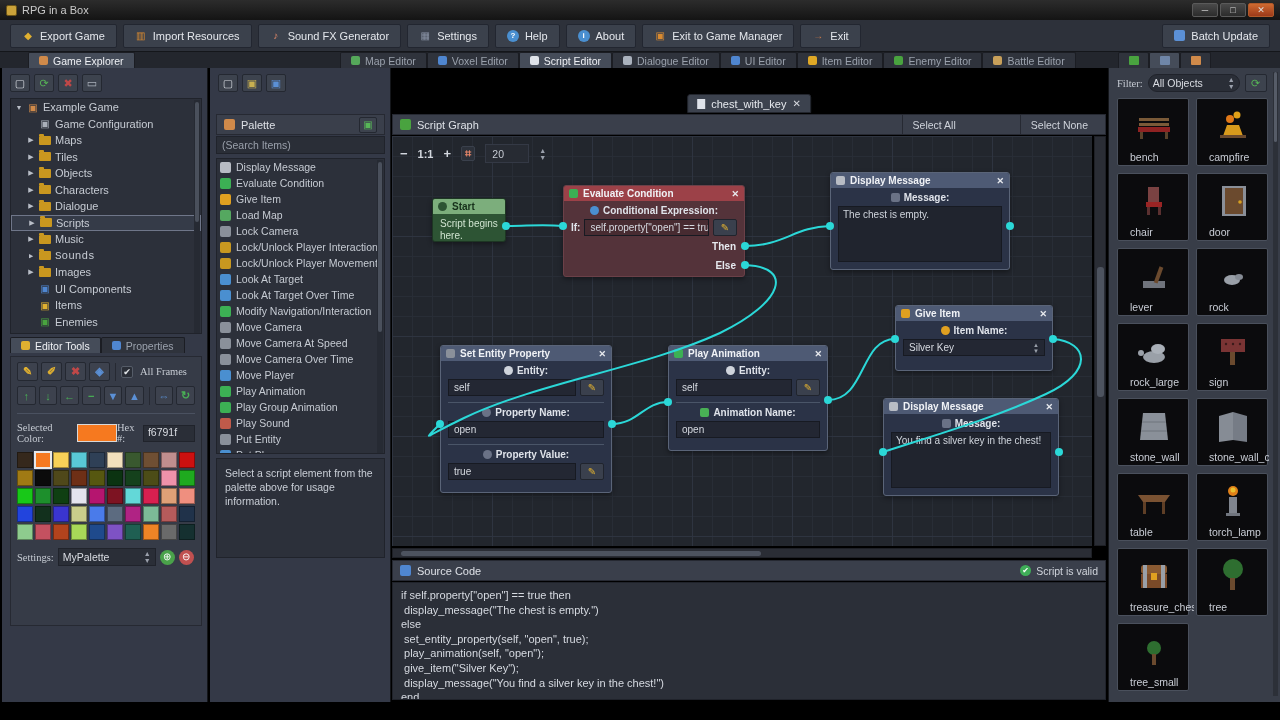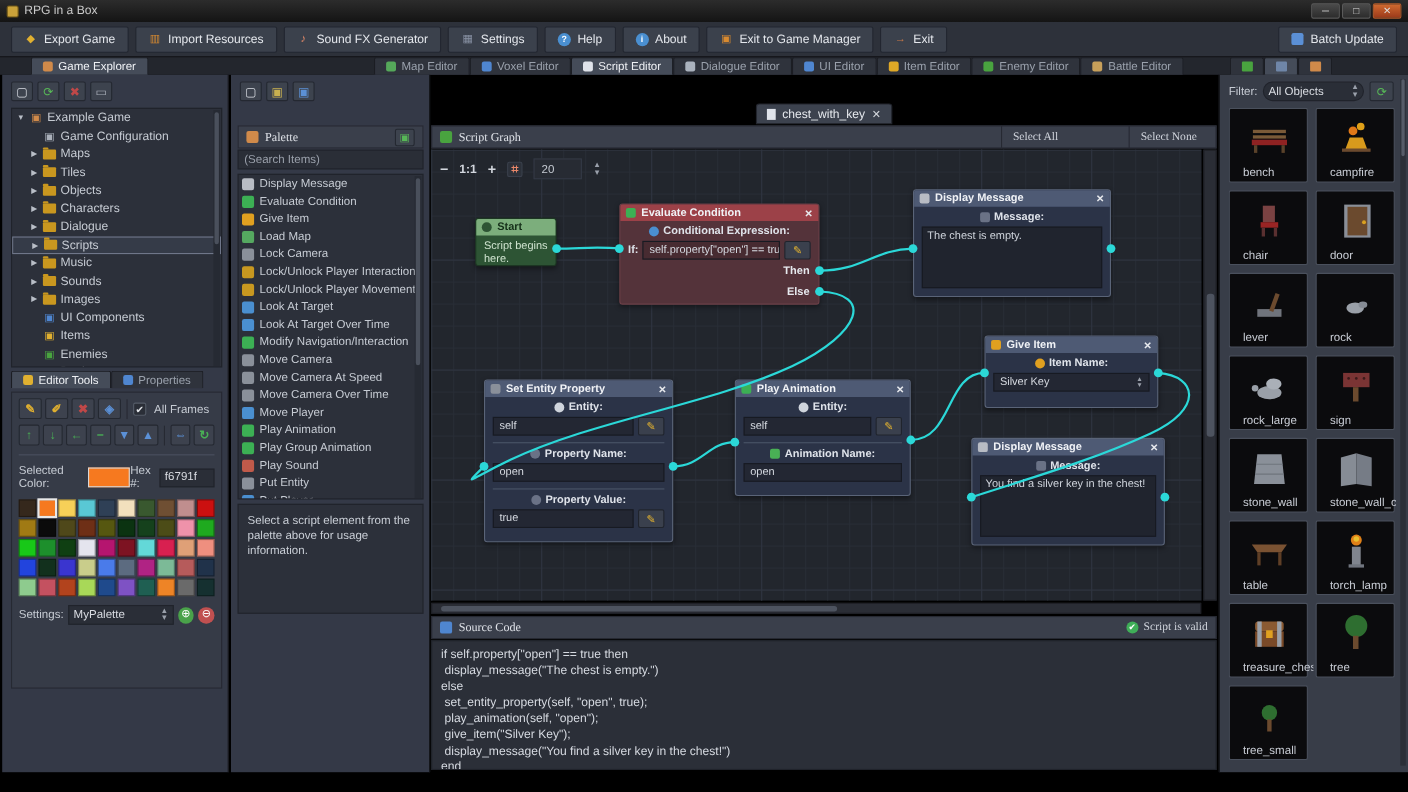--- a/index.html
+++ b/index.html
@@ -33,21 +33,21 @@
   #editor-tabs { position:absolute; left:340px; top:0; display:flex; }
   #editor-tabs .tab { position:relative; }
   #mini-tabs { position:absolute; left:1118px; top:0; display:flex; }
   .mini-tab { width:31px; height:16px; background:#2f333c; border:1px solid #1b1d23; border-bottom:none; border-radius:2px 2px 0 0;
     display:flex; align-items:center; justify-content:center; }
   .mini-tab.active { background:#454c59; }
   .mini-tab .ti { width:10px; height:9px; border-radius:1px; }
 
   
   .phead { background:#3a3f4b; border:1px solid #262932; height:21px; display:flex; align-items:center; gap:6px;
-    padding:6px 7px; font-size:11px; color:#dde0e6;font-family:Liberation Serif, serif; }
+    padding:6px 7px; font-size:11px; color:#dde0e6; }
   .phead .pi { width:11px; height:11px; border-radius:2px; }
 
   
   #sidebar { position:absolute; left:2px; top:68px; width:206px; height:634px; background:#343947; border-right:1px solid #14161a; }
   .tb-row { display:flex; gap:4px; padding:6px 8px 4px 8px; }
   .tb-btn { width:20px; height:18px; background:#3d434e; border:1px solid #242831; border-radius:2px;
     display:flex; align-items:center; justify-content:center; font-size:11px; }
   #tree { position:absolute; left:8px; top:30px; width:192px; height:236px; background:#2c303a; border:1px solid #20232b; overflow:hidden; }
   .tree-item { height:16.5px; display:flex; align-items:center; gap:4px; font-size:11px; color:#c6cbd3; padding-left:4px; white-space:nowrap; }
   .tree-item .arrow { width:8px; font-size:7px; color:#b9bec7; text-align:center; }
@@ -60,21 +60,21 @@
   .ic-folder::before { content:""; position:absolute; left:0; top:-2px; width:5px; height:2px; background:#c9971f; border-radius:1px 1px 0 0; }
 
   #tool-tabs { position:absolute; left:8px; top:269px; display:flex; }
   #tools-box { position:absolute; left:8px; top:288px; width:192px; height:270px; background:#363b47; border:1px solid #262932; }
   .tool-row { display:flex; gap:3px; padding:5px 6px 0 6px; align-items:center; }
   .tool-btn { width:21px; height:19px; background:#3d424e; border:1px solid #242831; border-radius:2px;
     display:flex; align-items:center; justify-content:center; font-size:11px; font-weight:bold; }
   .vsep { width:1px; height:18px; background:#262932; margin:0 2px; }
   .checkbox { width:12px; height:12px; background:#2a2e37; border:1px solid #555c68; border-radius:2px;
     color:#e3e6ea; font-size:9px; line-height:11px; text-align:center; margin-right:4px; }
-  .small-label { font-size:10.5px; color:#c6cbd3; }
+  .small-label { font-size:10.5px; color:#c6cbd3;font-family:Liberation Serif, serif; }
   #tools-div { margin:8px 6px 0 6px; border-top:1px solid #4a5160; }
   #selcolor-row { display:flex; align-items:center; padding:8px 6px 0 6px; }
   #sel-swatch { width:44px; height:18px; background:#f6791f; border:1px solid #d8d8d8; }
   #hex-input { width:56px; height:17px; background:#2a2e37; border:1px solid #20232b; color:#d9dce2; font-size:10.5px; padding:0 4px; }
   #color-grid { display:grid; grid-template-columns:repeat(10,16px); gap:2px; padding:8px 6px 0 6px; }
   .swatch { width:16px; height:16px; border:1px solid rgba(0,0,0,.35); }
   .swatch.selected { outline:2px solid #e8e8e8; outline-offset:-1px; }
   #palettes-row { display:flex; align-items:center; gap:4px; padding:8px 6px 0 6px; }
   .dd { height:18px; background:#2a2e37; border:1px solid #20232b; color:#d9dce2; font-size:10.5px;
     display:flex; align-items:center; padding:0 4px; position:relative; }
@@ -331,21 +331,21 @@
           <div class="tree-item selected" style="padding-left: 16px;">
             <span class="arrow">▶</span>
             <span class="ic-folder"></span>
             <span>Scripts</span>
           </div>
           <div class="tree-item" style="padding-left: 16px;">
             <span class="arrow">▶</span>
             <span class="ic-folder"></span>
             <span>Music</span>
           </div>
-          <div class="tree-item" style="padding-left: 16px;">
+          <div class="tree-item" style="padding-left: 16px; font-family: Liberation Mono, monospace;">
             <span class="arrow">▶</span>
             <span class="ic-folder"></span>
             <span>Sounds</span>
           </div>
           <div class="tree-item" style="padding-left: 16px;">
             <span class="arrow">▶</span>
             <span class="ic-folder"></span>
             <span>Images</span>
           </div>
           <div class="tree-item" style="padding-left: 16px;">

